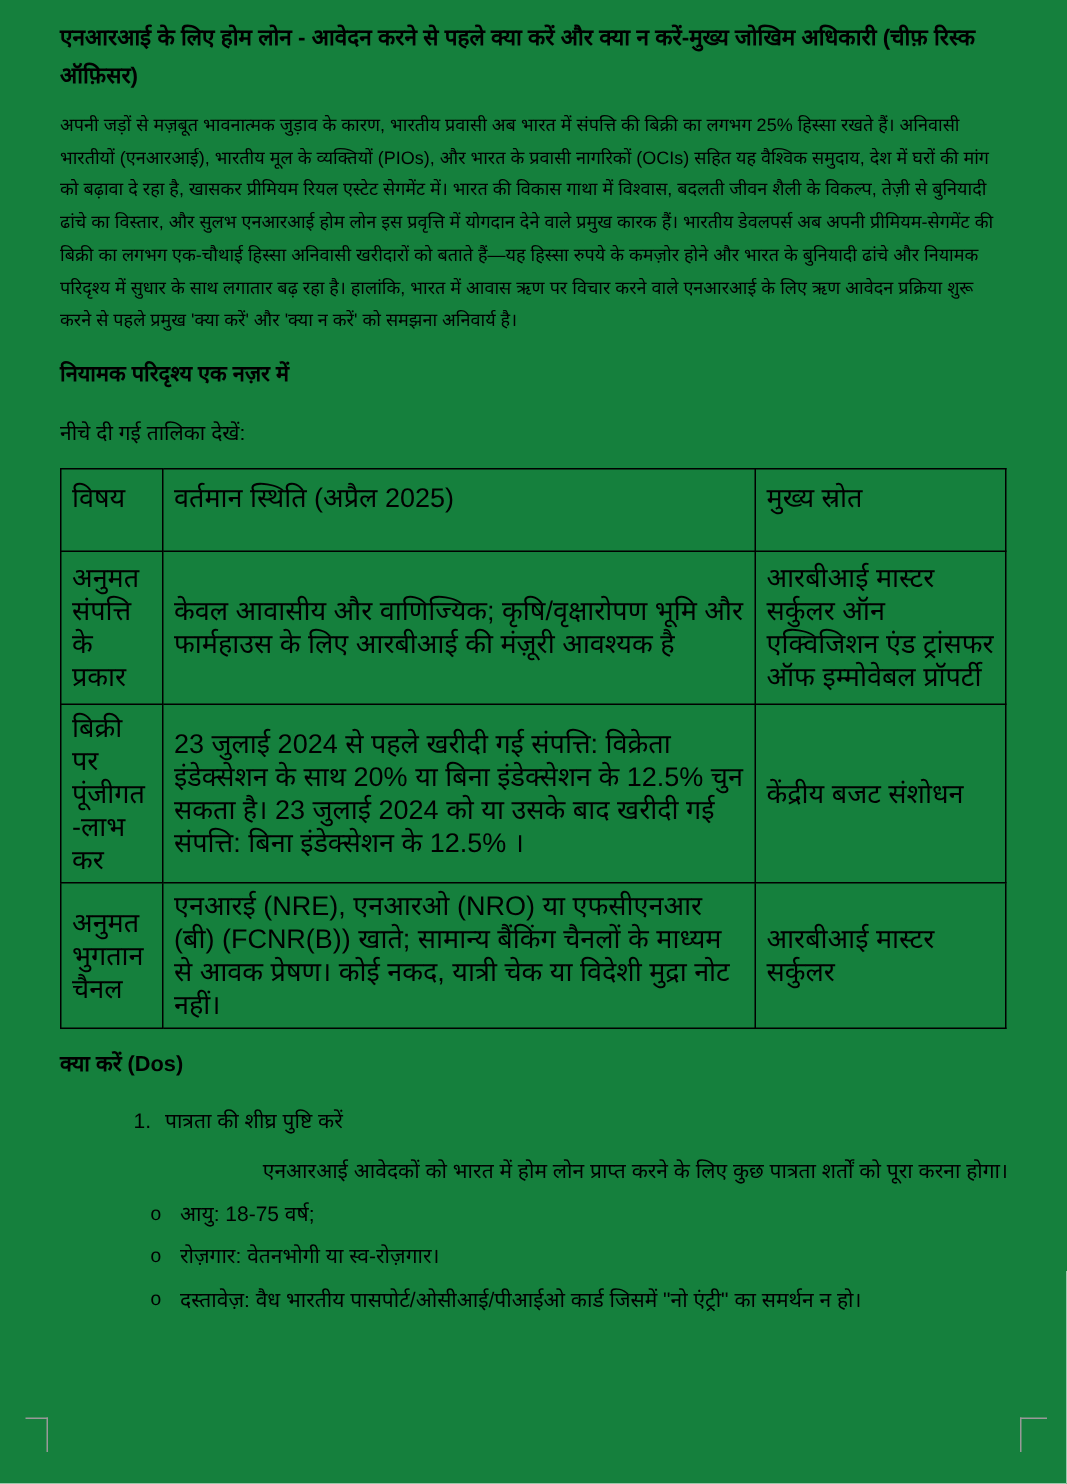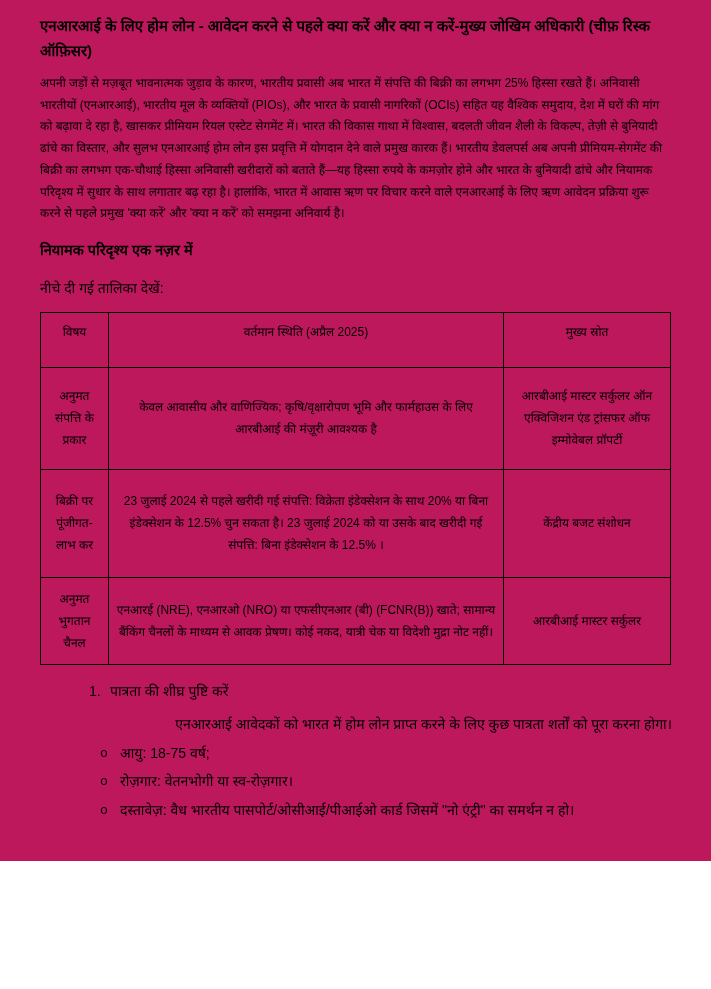--- a/index.html
+++ b/index.html
@@ -1,19 +1,19 @@
 <!DOCTYPE html>
 <html><head>
 <meta charset="utf-8">
 <style>
   html,body{margin:0;padding:0;background:#ffffff;}
   .page{
     position:relative;
-    width:711px;height:861px;
-    background:#be185d;
+    width:711px;height:989px;
+    background:#15803d;
     font-family:"Liberation Sans", sans-serif;
     color:#000000;
     overflow:hidden;
   }
   .content{
     position:absolute;
     left:40px;top:0;width:632px;
   }
   .doc-title{
     margin:13px 0 0 0;
@@ -36,24 +36,24 @@
     font-size:14px;line-height:22px;
   }
   table.reg{
     margin-top:13px;
     border-collapse:collapse;
     width:630px;
     table-layout:fixed;
   }
   table.reg td,table.reg th{
     border:1px solid #000;
-    font-size:12px;line-height:22px;
+    font-size:18px;line-height:22px;
     padding:4px 7px;
     vertical-align:middle;
-    text-align:center;
+    text-align:left;
     font-weight:normal;
     word-wrap:break-word;
   }
   table.reg tr.hdr th{height:42px;vertical-align:top;padding-top:8px;}
   table.reg tr.r1 td{height:93px;}
   table.reg tr.r2 td{height:99px;}
   table.reg tr.r3 td{height:78px;}
   .note{
     margin:7px 0 0 0;
     font-size:14px;line-height:21.7px;
@@ -136,20 +136,21 @@
       </tr>
       <tr class="r3">
         <td>अनुमत भुगतान चैनल</td>
         <td>एनआरई (NRE), एनआरओ (NRO) या एफसीएनआर (बी) (FCNR(B)) खाते; सामान्य बैंकिंग चैनलों के माध्यम से आवक प्रेषण। कोई नकद, यात्री चेक या विदेशी मुद्रा नोट नहीं।</td>
         <td>आरबीआई मास्टर सर्कुलर</td>
       </tr>
     </tbody>
       </table>
 
 
+    <h3 class="dos-heading">क्या करें (Dos)</h3>
 
     <div class="num-item">
       <span class="num">1.</span>
       <span>पात्रता की शीघ्र पुष्टि करें</span>
     </div>
 
     <p class="dos-para">एनआरआई आवेदकों को भारत में होम लोन प्राप्त करने के लिए कुछ पात्रता शर्तों को पूरा करना होगा।</p>
 
     <div class="bullet">
       <span class="marker">o</span>

